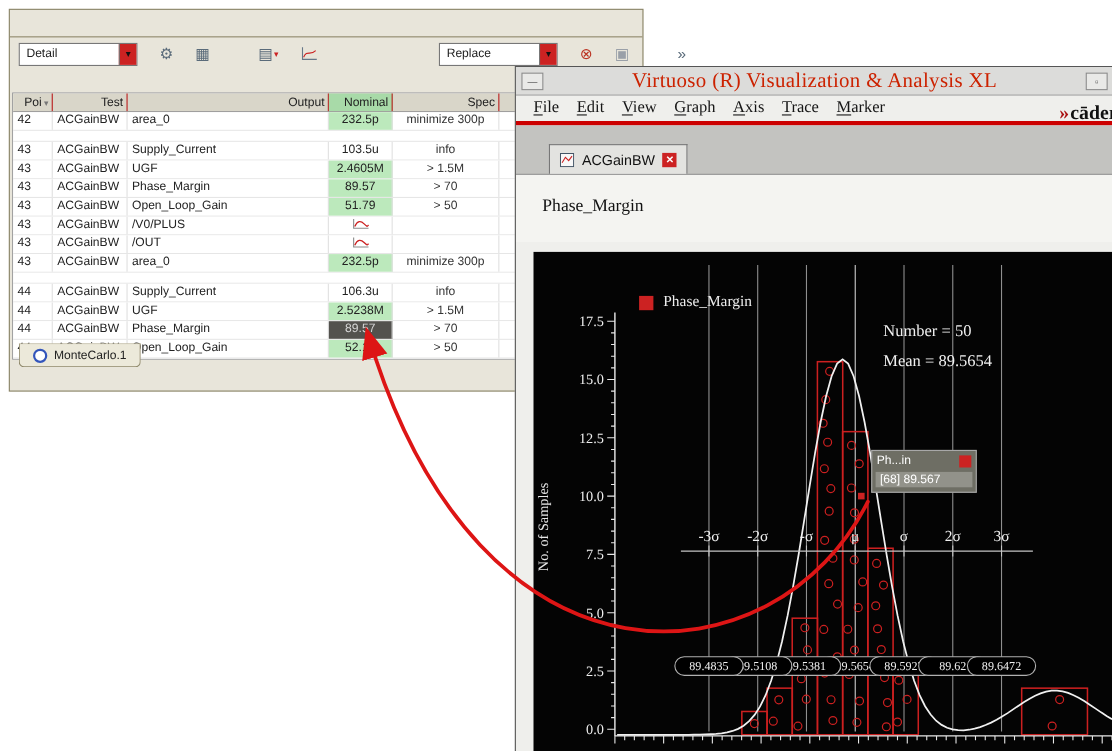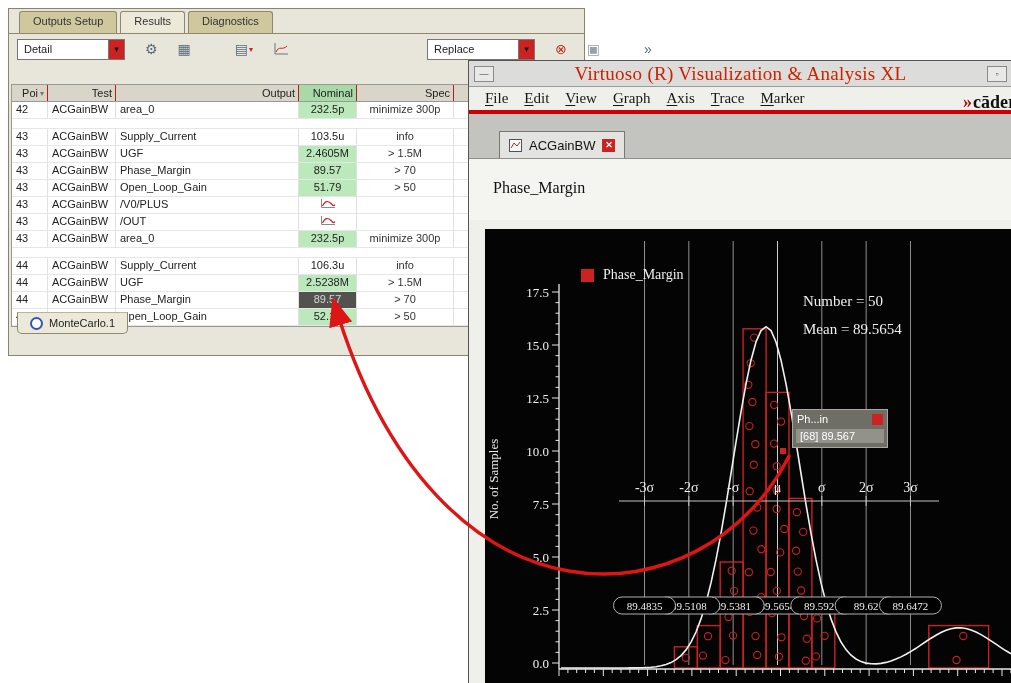--- a/index.html
+++ b/index.html
@@ -17,21 +17,21 @@
   .combo{display:flex;height:19px;border:1px solid #777;background:#fff;align-items:center;}
   .combo-text{padding:0 6px;min-width:78px;}
   .combo-btn{width:15px;height:100%;background:#cc2222;color:#111;display:flex;align-items:center;
              justify-content:center;font-size:9px;border-left:1px solid #777;}
   .tico{width:20px;height:20px;display:flex;align-items:center;justify-content:center;
         color:#5a6b7a;font-size:14px;position:relative;}
   .tico.red{color:#bb3322;}
   .tico.dim{color:#9aa0a8;}
   .mini-arrow{font-size:8px;color:#cc2222;margin-left:1px;}
   .tsep{width:1px;height:17px;background:#aaa;margin:0 2px;}
-  .push{margin-left:94px;}
+  .push{margin-left:66px;}
   .lw-table{position:absolute;left:2px;top:75px;right:2px;border:1px solid #999;background:#fff;}
   .lw-thead{display:grid;grid-template-columns:36px 68px 183px 58px 97px 1fr;background:#d9d6c9;
             height:16px;border-bottom:1px solid #999;}
   .lw-th{border-right:1px solid #b91c1c;padding:1px 3px;text-align:center;display:flex;
          align-items:center;justify-content:flex-end;gap:2px;white-space:nowrap;overflow:hidden;}
   .lw-th.nominal{background:#a8daa8;}
   .sort-arrow{font-size:8px;color:#777;}
   .lw-row{display:grid;grid-template-columns:36px 68px 183px 58px 97px 1fr;height:16px;
           background:#fff;border-bottom:1px solid #e6e6e6;}
   .lw-row.blank{display:block;height:9px;}
@@ -86,25 +86,20 @@
   .tooltip-head{display:flex;justify-content:space-between;align-items:center;padding:3px 4px 2px;}
   .tooltip-swatch{width:11px;height:11px;background:#cc2222;}
   .tooltip-val{margin:2px 3px 4px;background:#92928a;padding:1px 4px;}
   
   #arrow-overlay{position:absolute;left:0;top:0;z-index:7;pointer-events:none;}
 </style>
 </head>
 <body>
 
 <div class="lw">
-  <div class="lw-tabs" id="lw-tabs">
-      <div class="lw-tab">Outputs Setup</div>
-      <div class="lw-tab active">Results</div>
-      <div class="lw-tab">Diagnostics</div>
-    </div>
 
   <div class="lw-toolbar">
     <div class="combo">
       <span class="combo-text">Detail</span>
       <span class="combo-btn">▾</span>
     </div>
     <span class="tico">⚙</span>
     <span class="tico">▦</span>
     <span class="tsep"></span>
     <span class="tico">

